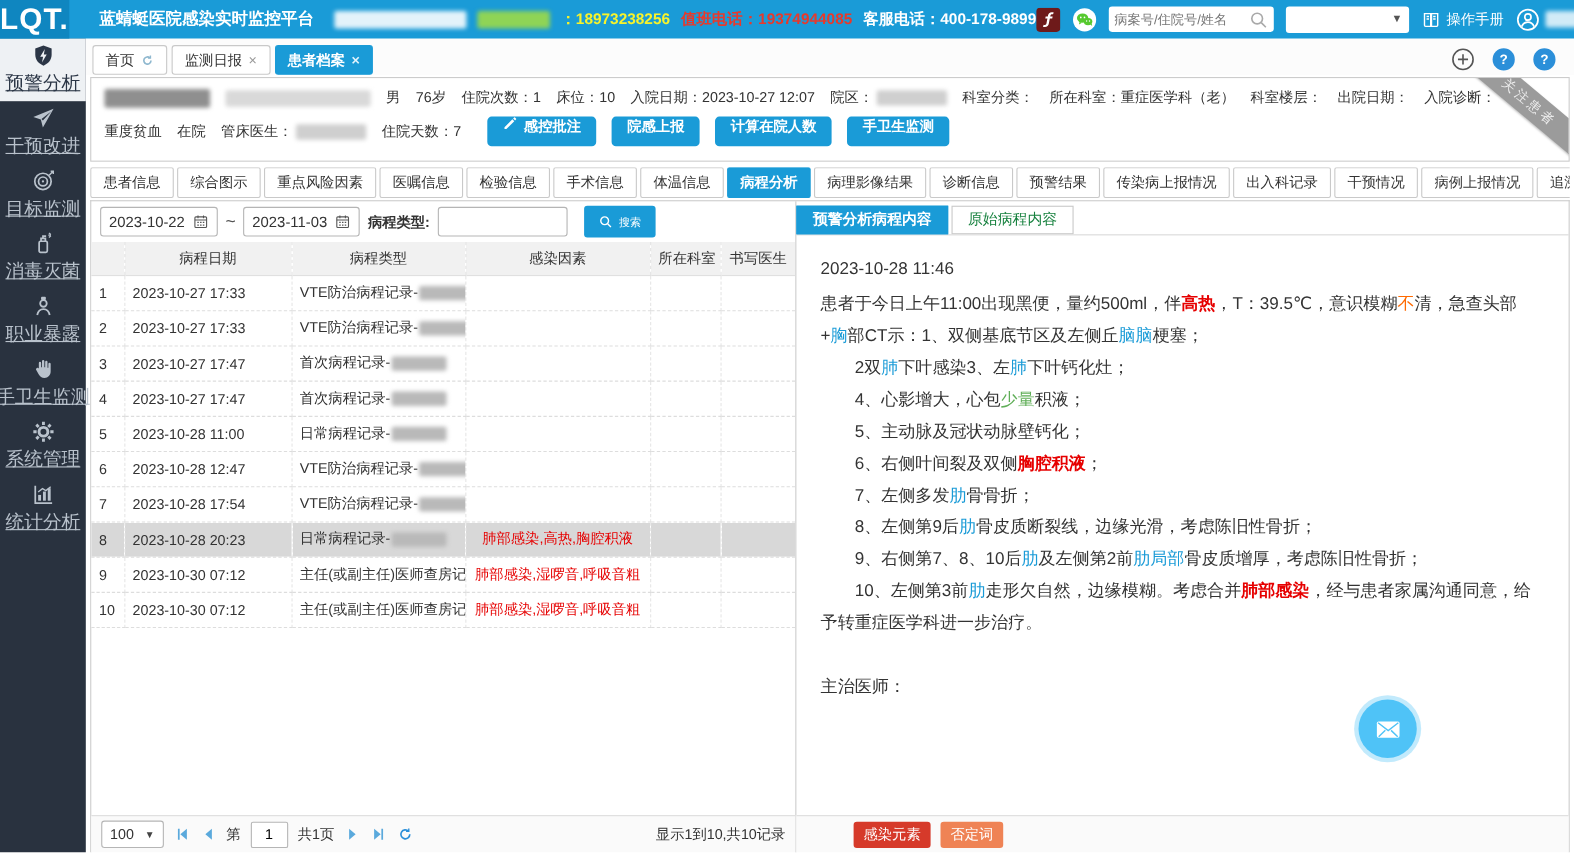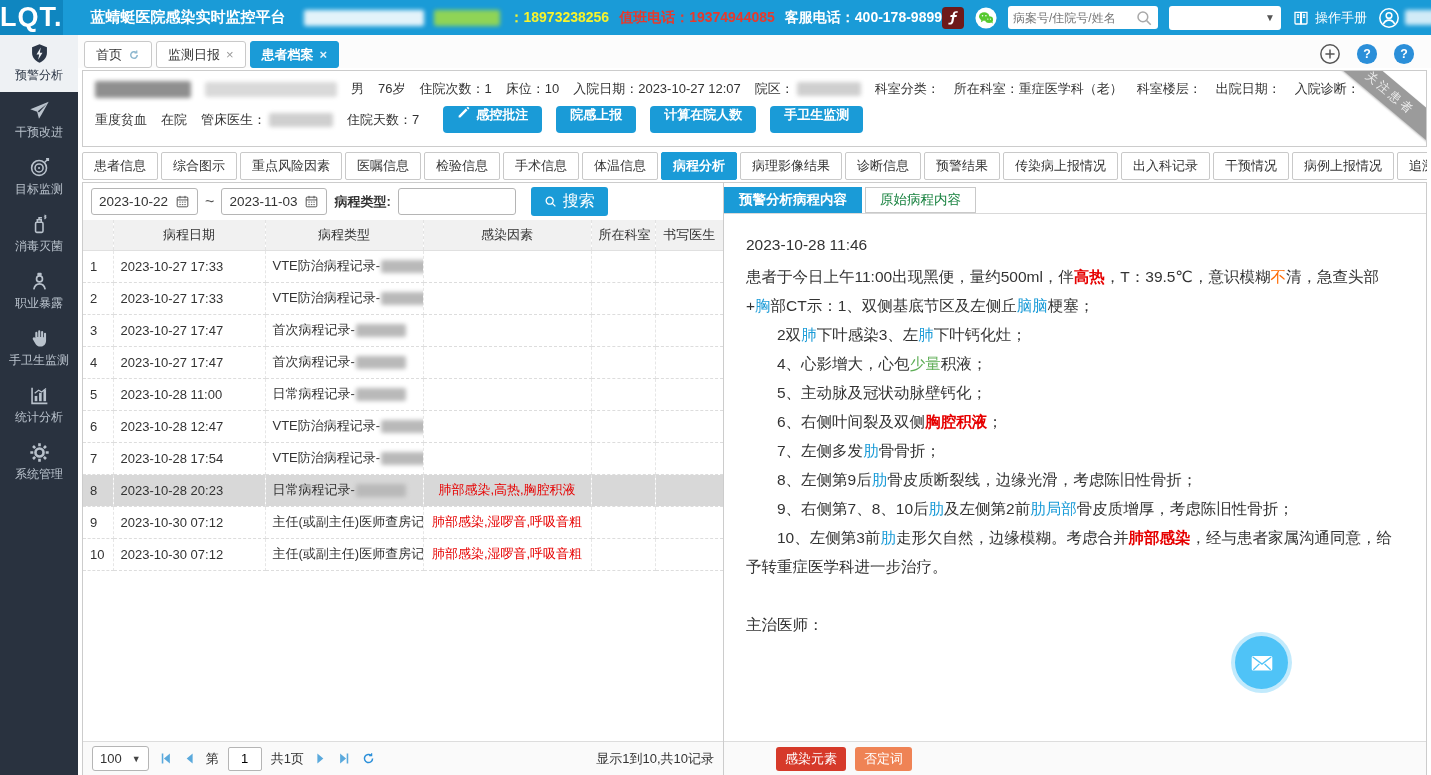--- a/index.html
+++ b/index.html
@@ -26,21 +26,21 @@
   .top-select { width:112px; height:24px; background:#fff; border-radius:3px; display:flex; align-items:center; justify-content:flex-end; padding:0 6px; color:#555; }
   .top-select .caret { font-size:10px; color:#555; }
   .manual { display:flex; align-items:center; gap:5px; font-size:13px; white-space:nowrap; }
   .userbox { display:flex; align-items:center; gap:5px; }
   .redact-user { background:rgba(255,255,255,.8); width:62px; height:15px; }
 
   
   .sidebar { position:absolute; top:35px; left:0; width:78px; bottom:0; background:#29323f; z-index:20; }
   .side-item { height:57px; display:flex; flex-direction:column; align-items:center; justify-content:center; gap:3px; color:#b9c2cc; cursor:pointer; }
   .side-item .side-icon svg { width:21px; height:21px; }
-  .side-label { font-size:12px; white-space:nowrap; }
+  .side-label { font-size:17px; white-space:nowrap;text-decoration:underline; }
   .side-item.active { background:#eef1f4; color:#2b3646; }
   .side-item .hole { fill:#29323f; }
   .side-item.active .hole { fill:#eef1f4; }
 
   
   .main { position:absolute; left:78px; top:35px; right:0; bottom:0; background:#fff; }
 
   .page-tabs { height:33px; display:flex; align-items:flex-end; gap:4px; padding:4px 0 0 6px; position:relative; background:#fcfcfc; }
   .page-tab { height:27px; display:flex; align-items:center; gap:6px; padding:0 11px; border:1px solid #c9c9c9; border-radius:3px; font-size:13px; color:#333; background:#fff; cursor:pointer; white-space:nowrap; }
   .page-tab.active { background:#1a9bd7; color:#fff; border-color:#1a9bd7; font-weight:bold; }
@@ -69,21 +69,21 @@
 
   .content { position:absolute; top:147px; left:4px; right:4px; bottom:0; border:1px solid #ccc; border-bottom:none; display:flex; }
   .left-panel { width:641px; display:flex; flex-direction:column; border-right:1px solid #ccc; }
 
   .filter-row { height:37px; display:flex; align-items:center; gap:7px; padding:0 8px; flex:0 0 auto; }
   .date-box { border:1px solid #b5b5b5; border-radius:3px; height:27px; display:flex; align-items:center; padding:0 7px; font-size:13.5px; color:#333; gap:7px; cursor:pointer; background:#fff; }
   .date-box svg { width:15px; height:15px; }
   .tilde { color:#555; }
   .flabel { font-size:13px; color:#333; font-weight:bold; }
   .type-input { border:1px solid #b5b5b5; border-radius:3px; width:118px; height:27px; outline:none; padding:0 6px; font-size:13px; }
-  .search-btn { background:#1a9bd7; color:#fff; border:none; border-radius:3px; height:29px; padding:0 13px; display:flex; align-items:center; gap:6px; font-size:16px; cursor:pointer; margin-left:8px; }
+  .search-btn { background:#1a9bd7; color:#fff; border:none; border-radius:3px; height:29px; padding:0 13px; display:flex; align-items:center; gap:6px; font-size:10px; cursor:pointer; margin-left:8px; }
   .search-btn svg { width:13px; height:13px; }
 
   .table-wrap { flex:1 1 auto; overflow:hidden; }
   table.course { width:100%; border-collapse:collapse; font-size:13px; color:#333; table-layout:fixed; }
   table.course th { background:#f1f1f1; font-weight:normal; text-align:center; height:30px; padding:0 7px; border-bottom:1px solid #e0e0e0; border-right:1px dashed #e3e3e3; white-space:nowrap; overflow:hidden; }
   table.course td { height:32px; padding:0 7px; border-bottom:1px dashed #ddd; border-right:1px dashed #e6e6e6; white-space:nowrap; overflow:hidden; background:#fff; }
   table.course th:last-child, table.course td:last-child { border-right:none;margin-top:42px; }
   tr.selected td { background:#d8d8d8; }
   .factors { color:#e60000;text-align:center; }
   .redact-doc { background:#b9b9b9; width:50px; height:13px; vertical-align:middle; margin-left:1px; }
@@ -237,40 +237,40 @@
     <div class="side-item">
       <span class="side-icon">
         <svg viewBox="0 0 24 24" fill="currentColor">
           <path d="M7.2 11.4V5.6a1.2 1.2 0 0 1 2.4 0v4.6h.9V3.9a1.2 1.2 0 0 1 2.4 0v6.3h.9V4.7a1.2 1.2 0 0 1 2.4 0v5.9h.9V6.7a1.2 1.2 0 0 1 2.4 0v7.5c0 4-2.7 7-6.4 7-2.9 0-4.7-1.5-6.1-3.9l-2.5-4.2c-.5-.9-.2-1.9.6-2.3.7-.4 1.6-.1 2.1.6l1 1.5Z"></path>
         </svg>
       </span>
       <span class="side-label">手卫生监测</span>
     </div>
     <div class="side-item">
       <span class="side-icon">
+        <svg viewBox="0 0 24 24" stroke="currentColor" fill="none">
+          <circle cx="12" cy="12" r="4.6" stroke-width="3"></circle>
+          <g stroke-width="3">
+            <path d="M12 1.5v3.4M12 19.1v3.4M1.5 12h3.4M19.1 12h3.4M4.6 4.6l2.4 2.4M17 17l2.4 2.4M19.4 4.6 17 7M7 17l-2.4 2.4"></path>
+          </g>
+        </svg>
+      </span>
+      <span class="side-label">系统管理</span>
+    </div>
+    <div class="side-item">
+      <span class="side-icon">
         <svg viewBox="0 0 24 24" fill="none" stroke="currentColor" stroke-width="1.8">
           <path d="M3.5 3v18h17.5"></path>
           <rect x="6.5" y="12.5" width="3" height="6" fill="currentColor" stroke="none"></rect>
           <rect x="11.5" y="9" width="3" height="9.5" fill="currentColor" stroke="none"></rect>
           <rect x="16.5" y="5.5" width="3" height="13" fill="currentColor" stroke="none"></rect>
           <path d="M6.5 9.5 11 6l3.5 2 5-4" stroke-width="1.4"></path>
         </svg>
       </span>
       <span class="side-label">统计分析</span>
-    </div>
-    <div class="side-item">
-      <span class="side-icon">
-        <svg viewBox="0 0 24 24" stroke="currentColor" fill="none">
-          <circle cx="12" cy="12" r="4.6" stroke-width="3"></circle>
-          <g stroke-width="3">
-            <path d="M12 1.5v3.4M12 19.1v3.4M1.5 12h3.4M19.1 12h3.4M4.6 4.6l2.4 2.4M17 17l2.4 2.4M19.4 4.6 17 7M7 17l-2.4 2.4"></path>
-          </g>
-        </svg>
-      </span>
-      <span class="side-label">系统管理</span>
     </div>
   </div>
 
 <div class="main">
 
   <div class="page-tabs">
     <div style="display:flex;gap:4px;align-items:flex-end;">
         <div class="page-tab">
           <span>首页</span>
           <span class="tab-refresh">

